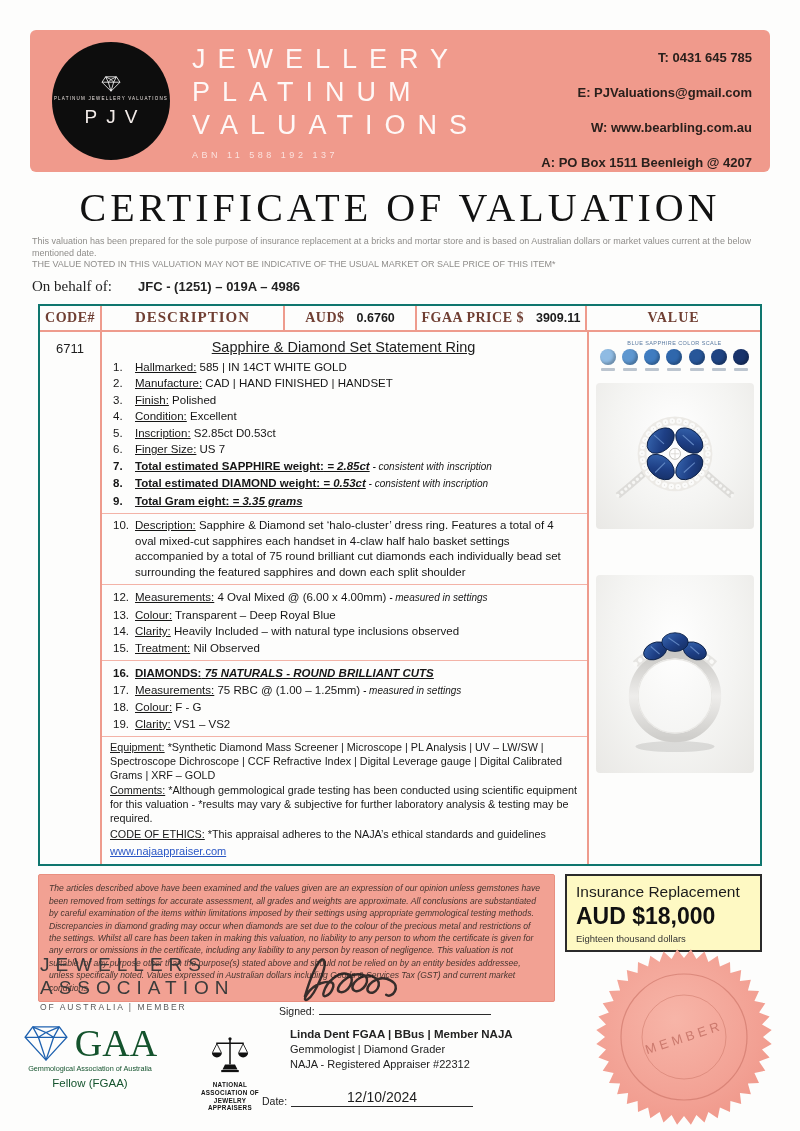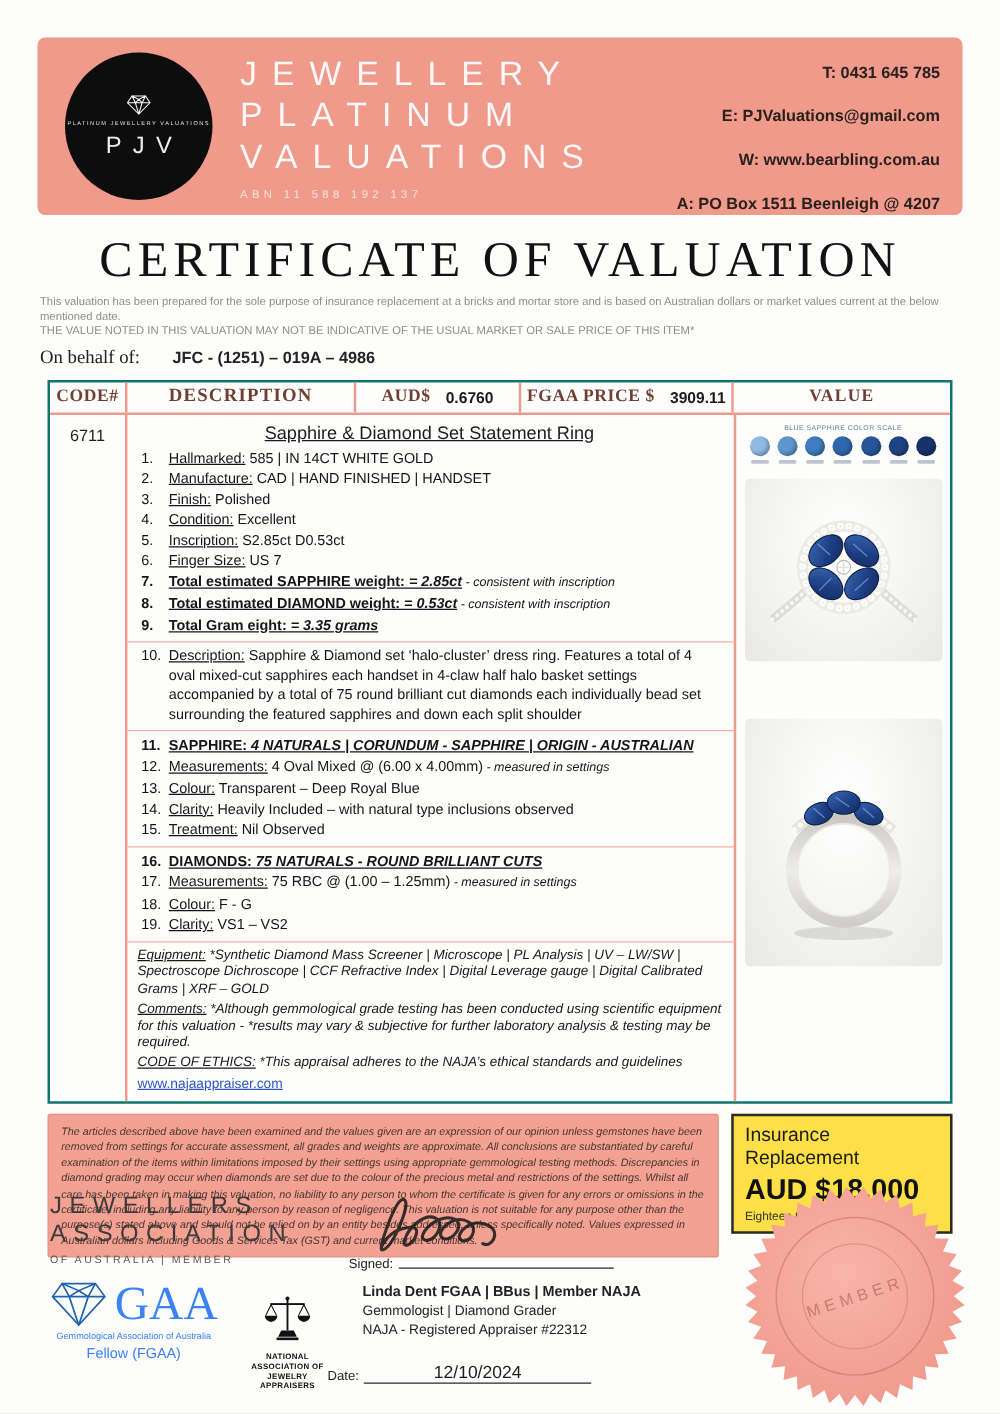--- a/index.html
+++ b/index.html
@@ -60,21 +60,21 @@
   .item { position:relative; padding-left:25px; font-size:11.5px; line-height:16.5px; color:#161616; }
   .item .num { position:absolute; left:3px; }
   .item .lbl { text-decoration:underline; }
   .item.bold { font-weight:700; }
   .item.bold .txt { text-decoration:underline;font-style:italic; }
   .item .note { font-style:italic; font-weight:400; font-size:10px; }
   .item.wrap { line-height:15.5px; margin:1px 0; }
   .item-divider { border-top:1.5px solid #F3B3A7; margin:4px -10px 4px -8px; }
 
   .footnotes { margin-top:2px; font-size:10.8px; line-height:13.8px; color:#191919; }
-  .footnotes p { margin:2px 0;font-style:italic; }
+  .footnotes p { margin:2px 0; }
   .u { text-decoration:underline; }
   .naja-link { display:inline-block; margin-top:1px; font-size:11px; color:#2B57C5; text-decoration:underline; cursor:pointer; }
 
   
   .scale-box { margin-top:8px; width:152px; }
   .scale-title { font-size:5.5px; letter-spacing:0.4px; color:#5a7aa0; text-align:center; margin-bottom:3px; }
   .scale-row { display:flex; justify-content:space-between; }
   .scale-item { width:19px; }
   .scale-dot { width:16px; height:16px; border-radius:50%; margin:0 auto; box-shadow:inset -2px -2px 3px rgba(0,0,0,0.25); }
   .scale-lbl { width:14px; height:3px; background:#bcc5cf; border-radius:1px; margin:3px auto 0; }
@@ -82,31 +82,31 @@
            background:radial-gradient(ellipse at 50% 35%, #ffffff 0%, #f4f4f2 55%, #e9e8e5 100%); }
   .photo-top { height:146px; margin-top:12px; }
   .photo-side { height:198px; margin-top:46px; }
 
   
   .bottom-row { display:flex; margin:8px 38px 0; gap:10px; align-items:flex-start; }
   .legal {
     flex:1; background:#F2A193; border:1px solid #E98F80; border-radius:2px;
     padding:7px 10px; font-style:italic; font-size:8.6px; line-height:12.4px; color:#47352f;
   }
-  .insurance { width:177px; border:2px solid #2b2b2b; background:#fde047; padding:7px 9px 6px; }
+  .insurance { width:197px; border:2px solid #2b2b2b; background:#fef9c3; padding:7px 9px 6px; }
   .ins-title { font-size:15.5px; color:#1c1c1c; }
   .ins-amount { font-size:23px; font-weight:600; color:#111; margin-top:2px; }
   .ins-words { font-size:9.5px; color:#333; margin-top:3px; }
 
   
   .footer { position:absolute; left:0; right:0; bottom:4px; height:180px; }
   .jaa { position:absolute; left:40px; top:6px; color:#3b3b3b; }
   .jaa-l1, .jaa-l2 { font-size:19px; letter-spacing:6px; font-weight:500; line-height:23px; }
   .jaa-l3 { margin-top:3px; font-size:8.5px; letter-spacing:2px; color:#5a5a5a; }
-  .gaa { position:absolute; left:33px; top:76px; width:148px; text-align:center; color:#3b82f6; }
+  .gaa { position:absolute; left:16px; top:76px; width:148px; text-align:center; color:#14532d; }
   .gaa-row { display:flex; align-items:center; justify-content:center; }
   .gaa-name { font-family:"Liberation Serif", serif; font-size:38px; font-weight:500; margin-left:6px; line-height:40px; }
   .gaa-sub { font-size:7.3px; margin-top:1px; }
   .gaa-fellow { font-size:11.5px; margin-top:4px; }
   .naja { position:absolute; left:192px; top:88px; width:76px; text-align:center; color:#111; }
   .naja-text { font-size:6.3px; font-weight:700; line-height:7.8px; letter-spacing:0.3px; margin-top:2px; }
   .sig-svg { position:absolute; left:296px; top:0; }
   .signed-row { position:absolute; left:279px; top:58px; display:flex; }
   .signed-label { font-size:10.5px; color:#222; margin-right:4px; }
   .signed-line { width:172px; border-bottom:1.5px solid #2a2a2a; height:10px; }
@@ -213,23 +213,20 @@
   </div>
 
   <div class="item bold">
     <span class="num">9.</span><span class="lbl">Total Gram eight:</span><span class="txt"> = 3.35 grams</span>
   </div>
 <div class="item-divider"></div>
   <div class="item wrap">
     <span class="num">10.</span><span class="lbl">Description:</span><span class="txt"> Sapphire &amp; Diamond set ‘halo-cluster’ dress ring. Features a total of 4 oval mixed-cut sapphires each handset in 4-claw half halo basket settings accompanied by a total of 75 round brilliant cut diamonds each individually bead set surrounding the featured sapphires and down each split shoulder</span>
   </div>
 <div class="item-divider"></div>
-  <div class="item bold">
-    <span class="num">11.</span><span class="lbl">SAPPHIRE:</span><span class="txt"> 4 NATURALS | CORUNDUM - SAPPHIRE | ORIGIN - AUSTRALIAN</span>
-  </div>
 
   <div class="item">
     <span class="num">12.</span><span class="lbl">Measurements:</span><span class="txt"> 4 Oval Mixed @ (6.00 x 4.00mm)</span><span class="note"> - measured in settings</span>
   </div>
 
   <div class="item">
     <span class="num">13.</span><span class="lbl">Colour:</span><span class="txt"> Transparent – Deep Royal Blue</span>
   </div>
 
   <div class="item">

